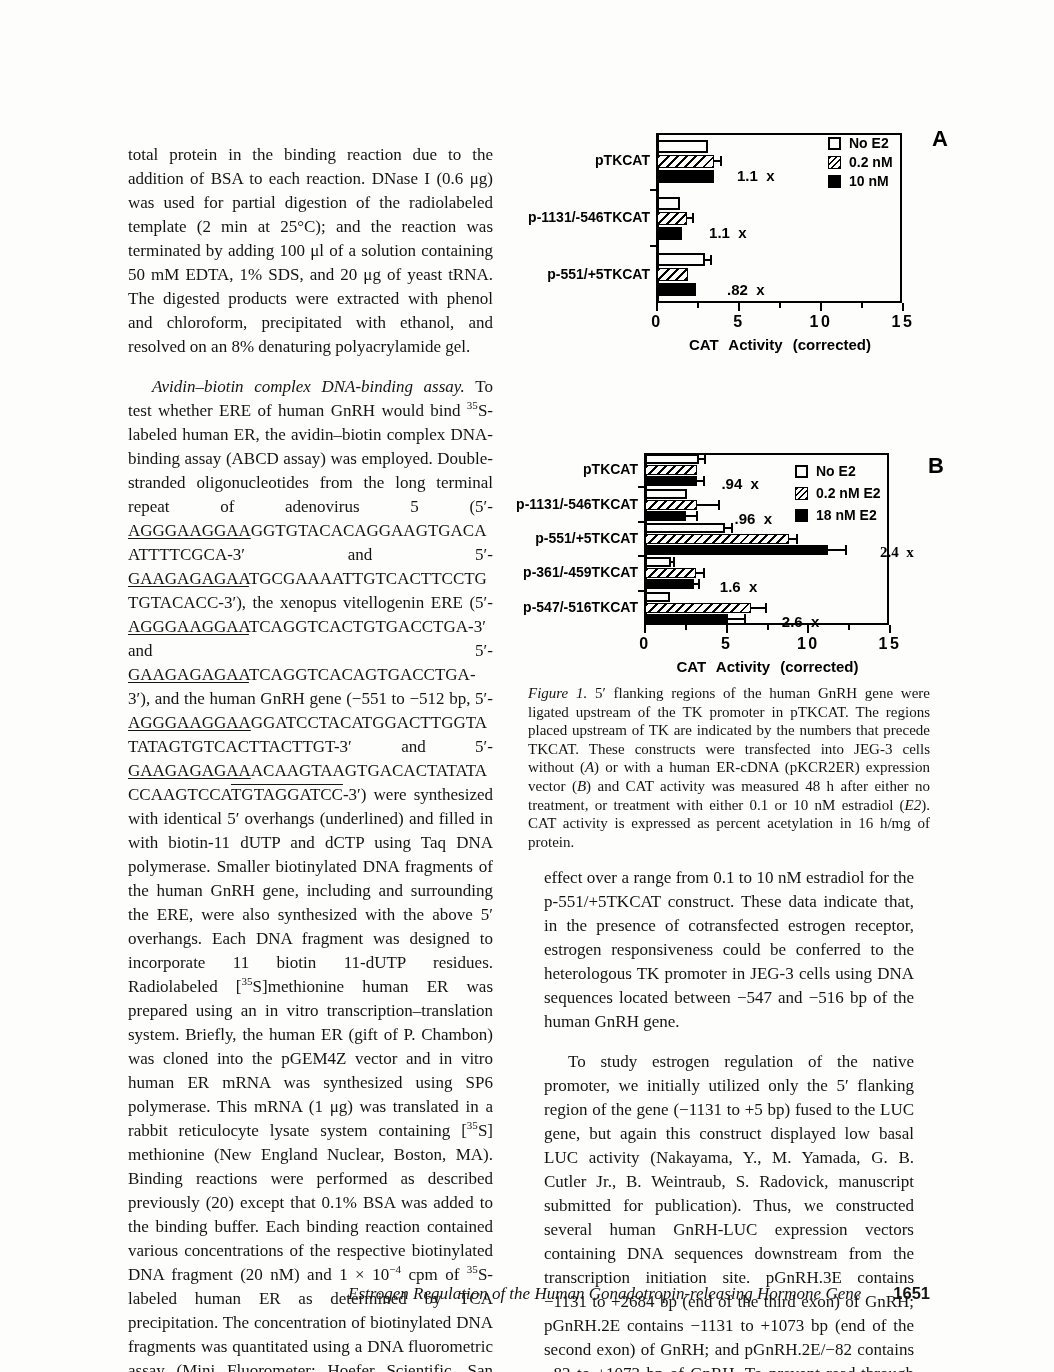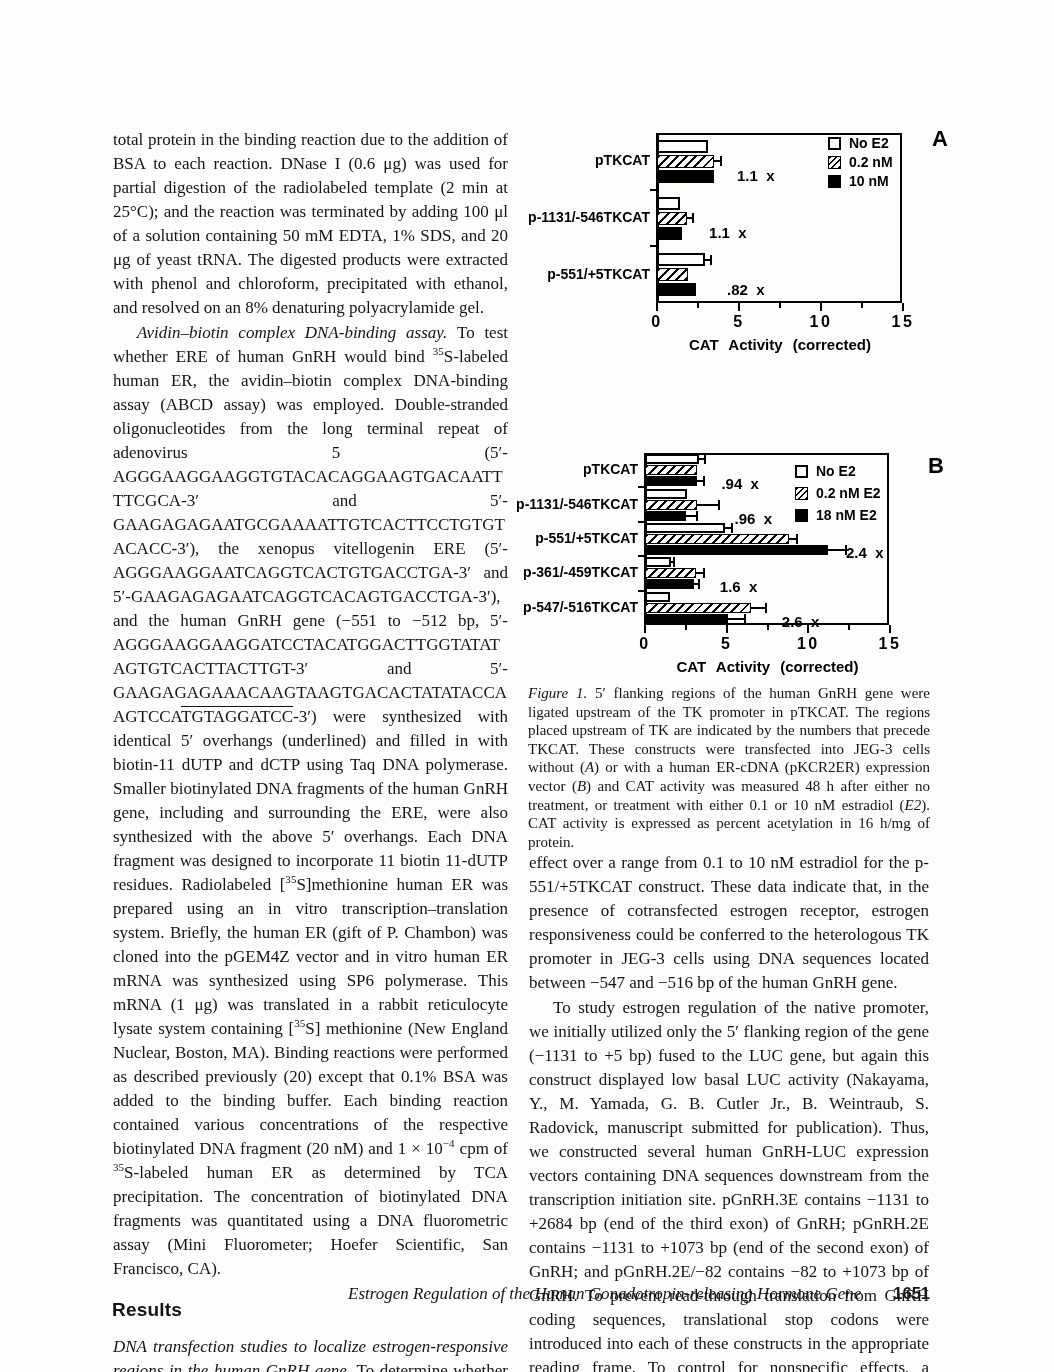--- a/index.html
+++ b/index.html
@@ -1,24 +1,24 @@
 <!DOCTYPE html>
 <html><head>
 <meta charset="utf-8">
 <style>
   html,body{margin:0;padding:0;background:#e8e8e4;}
   #page{position:relative;width:1054px;height:1372px;background:#fdfdfb;color:#141414;
         font-family:"Liberation Serif","DejaVu Serif",serif;overflow:hidden;}
   .col{position:absolute;text-align:justify;}
   #left-col{left:112px;top:127px;width:397px;font-size:17px;line-height:24px;}
   #right-col{left:528px;top:128px;width:420px;}
-  p{margin:1px;overflow-wrap:anywhere;}
+  p{margin:16px;overflow-wrap:anywhere;}
   .indent{text-indent:24px;}
   .run-i{font-style:italic;}
-  .run-u{text-underline-offset:2px;}
+  .run-u{text-decoration:underline;text-underline-offset:2px;}
   .run-o{text-decoration:overline;}
   .run-sup{vertical-align:super;font-size:0.65em;line-height:0;}
   h2.results{font-family:"Liberation Sans","DejaVu Sans",sans-serif;font-size:19px;
              font-weight:bold;margin:17px 0 13px 0;text-align:left;letter-spacing:0.2px;}
   
   .chart{position:absolute;left:0;width:420px;height:245px;
          font-family:"Liberation Sans","DejaVu Sans",sans-serif;color:#000;}
   #chart-a{top:0;} #chart-b{top:325px;}
   .frame{position:absolute;border:2px solid #000;border-left-width:3px;box-sizing:border-box;background:transparent;}
   .bar{position:absolute;box-sizing:border-box;}
@@ -136,21 +136,21 @@
         <div class="bar open" style="left: 117px; top: 70px; width: 80.0333px; height: 10px;"></div>
         <div class="err" style="left: 197.033px; top: 74px; width: 6.53333px;"></div>
         <div class="errcap" style="left: 202.567px; top: 70px;"></div>
         <div class="bar hatch" style="left: 117px; top: 81px; width: 143.733px; height: 10px;"></div>
         <div class="err" style="left: 260.733px; top: 85px; width: 8.16667px;"></div>
         <div class="errcap" style="left: 267.9px; top: 81px;"></div>
         <div class="bar solid" style="left: 117px; top: 92px; width: 182.933px; height: 10px;"></div>
         <div class="err" style="left: 299.933px; top: 96px; width: 17.9667px;"></div>
         <div class="errcap" style="left: 316.9px; top: 92px;"></div>
         <div class="glabel" style="left: -75px; width: 185px; top: 77px;">p-551/+5TKCAT</div>
-        <div class="ann" style="left: 318px; top: 91px;">2.4  x</div>
+        <div class="ann" style="left: 352px; top: 91px; font-family: Liberation Serif, serif;">2.4  x</div>
         <div class="ytick" style="left: 110px; top: 67.8px;"></div>
         <div class="bar open" style="left: 117px; top: 104.4px; width: 26.1333px; height: 10px;"></div>
         <div class="err" style="left: 143.133px; top: 108.4px; width: 2.45px;"></div>
         <div class="errcap" style="left: 144.583px; top: 104.4px;"></div>
         <div class="bar hatch" style="left: 117px; top: 115.4px; width: 50.6333px; height: 10px;"></div>
         <div class="err" style="left: 167.633px; top: 119.4px; width: 8.16667px;"></div>
         <div class="errcap" style="left: 174.8px; top: 115.4px;"></div>
         <div class="bar solid" style="left: 117px; top: 126.4px; width: 49px; height: 10px;"></div>
         <div class="err" style="left: 166px; top: 130.4px; width: 4.9px;"></div>
         <div class="errcap" style="left: 169.9px; top: 126.4px;"></div>

